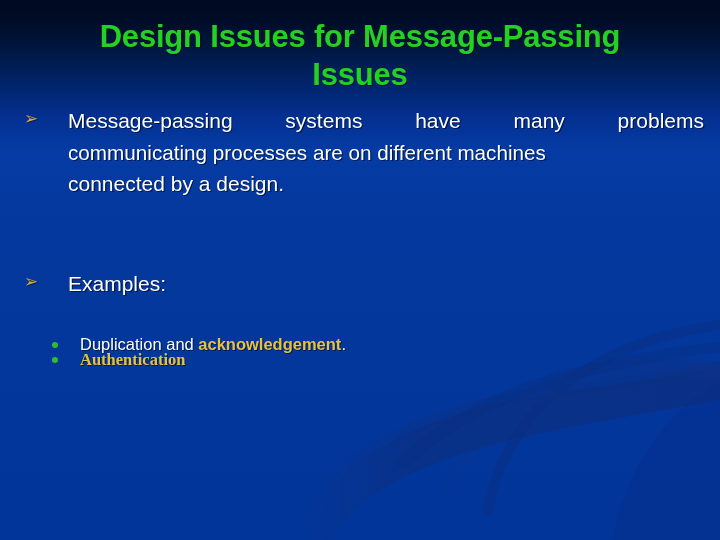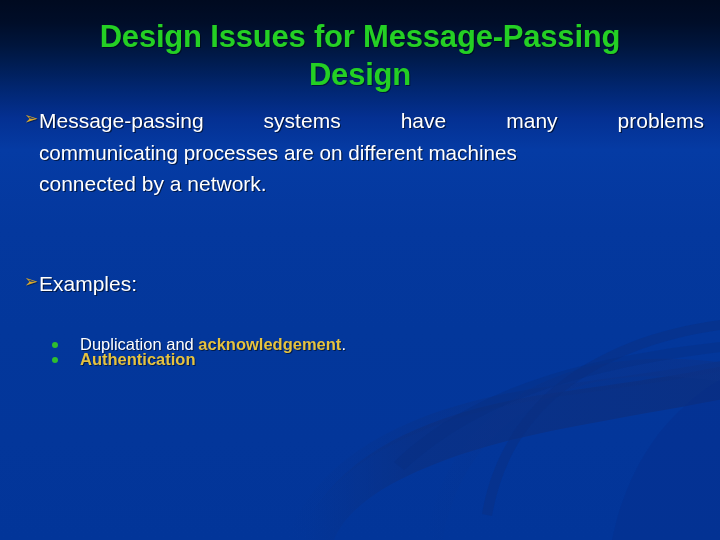--- a/index.html
+++ b/index.html
@@ -72,21 +72,21 @@
     position: absolute;
     left: 0px;
     top: 5px;
     width: 20px;
     color: #D9A92C;
     font-size: 17px;
     line-height: 17px;
     text-shadow: 1px 1px 0 rgba(0,0,0,0.35);
   }
   .lvl1 .para {
-    margin-left: 15px;
+    margin-left: 44px;
     color: #FFFFFF;
     font-size: 21px;
     line-height: 31.5px;
     text-shadow: 1.2px 1.2px 0 rgba(0,0,0,0.55);
   }
   .para .jline {
     display: block;
     white-space: nowrap;
     text-align: justify;
     text-align-last: justify;
@@ -122,21 +122,21 @@
     color: #FFFFFF;
     font-size: 16.5px;
     line-height: 21px;
     white-space: nowrap;
     text-shadow: 1px 1px 0 rgba(0,0,0,0.5);
   }
   .gold {
     color: #E5C23F;
     font-weight: bold;
   }
-  .gold-plain { color: #E5C23F; font-weight: bold; }
+  .gold-plain { color: #E5C23F; font-weight: bold; font-family: Liberation Serif, serif; }
 </style>
 </head>
 <body>
 
 <div id="slide">
 
   <div id="bg-gradient"></div>
 
   <svg id="bg-swoosh" viewBox="0 0 720 540" preserveAspectRatio="none">
     <defs>
@@ -171,31 +171,31 @@
              L 482,514 C 490,466 512,424 550,390 C 596,350 658,328 720,320 Z" fill="#0B2F80" opacity="0.45"></path>
 
     <path d="M404,470 C 470,410 560,372 720,352 L 720,342
              C 556,360 462,398 394,462 Z" fill="#0A2E7E" opacity="0.35"></path>
 
     <path d="M612,540 C 626,470 662,414 720,380 L 720,540 Z" fill="#052C88" opacity="0.30"></path>
   </svg>
 
   <div id="title" style="color: rgb(36, 208, 36);">
     <span class="tline">Design Issues for Message-Passing</span>
-    <span class="tline">Design</span>
+    <span class="tline">Issues</span>
   </div>
 
   <div id="body">
 
     <div class="lvl1" style="top:105px;">
       <span class="arrow" style="color: rgb(217, 169, 44);">➢</span>
       <div class="para">
         <span class="jline">Message-passing systems have many problems</span>
         <span class="tight">communicating processes are on different machines</span>
-        <span class="nline">connected by a network.</span>
+        <span class="nline">connected by a design.</span>
       </div>
     </div>
 
     <div class="lvl1" style="top:268px;">
       <span class="arrow" style="color: rgb(217, 169, 44);">➢</span>
       <div class="para">
         <span class="nline">Examples:</span>
       </div>
     </div>
 

